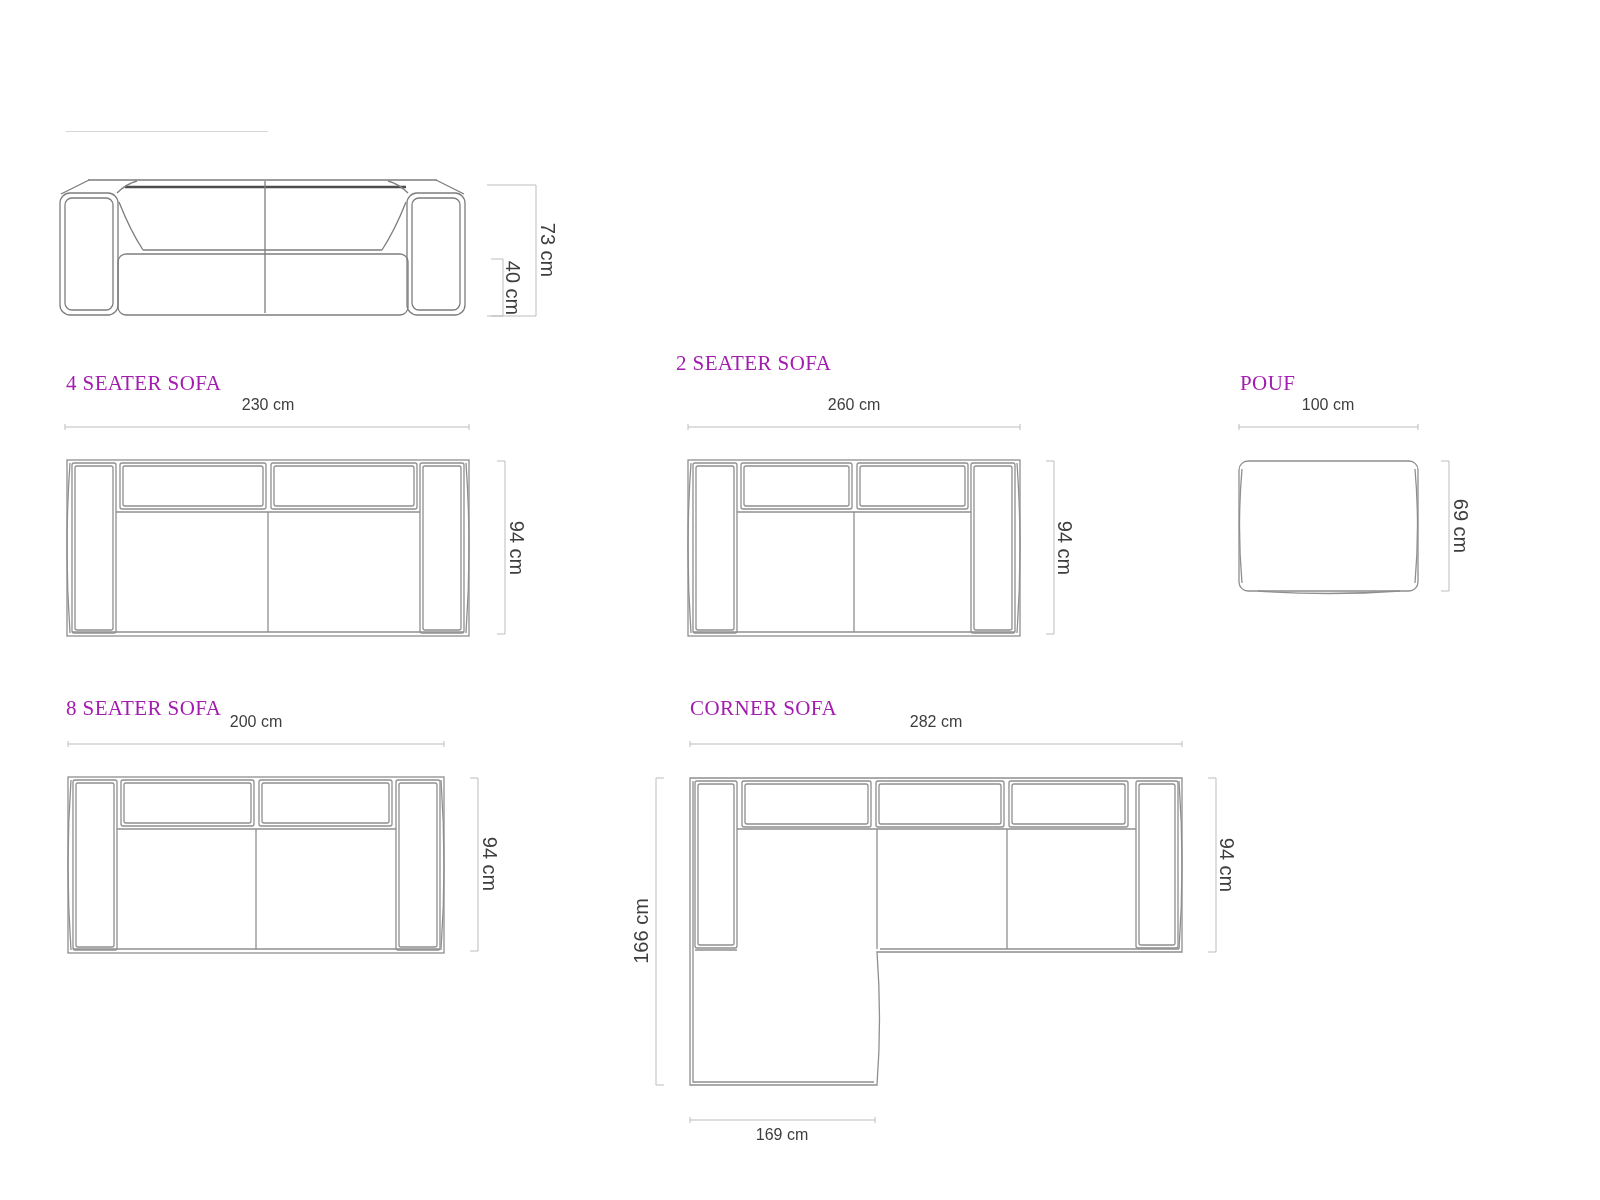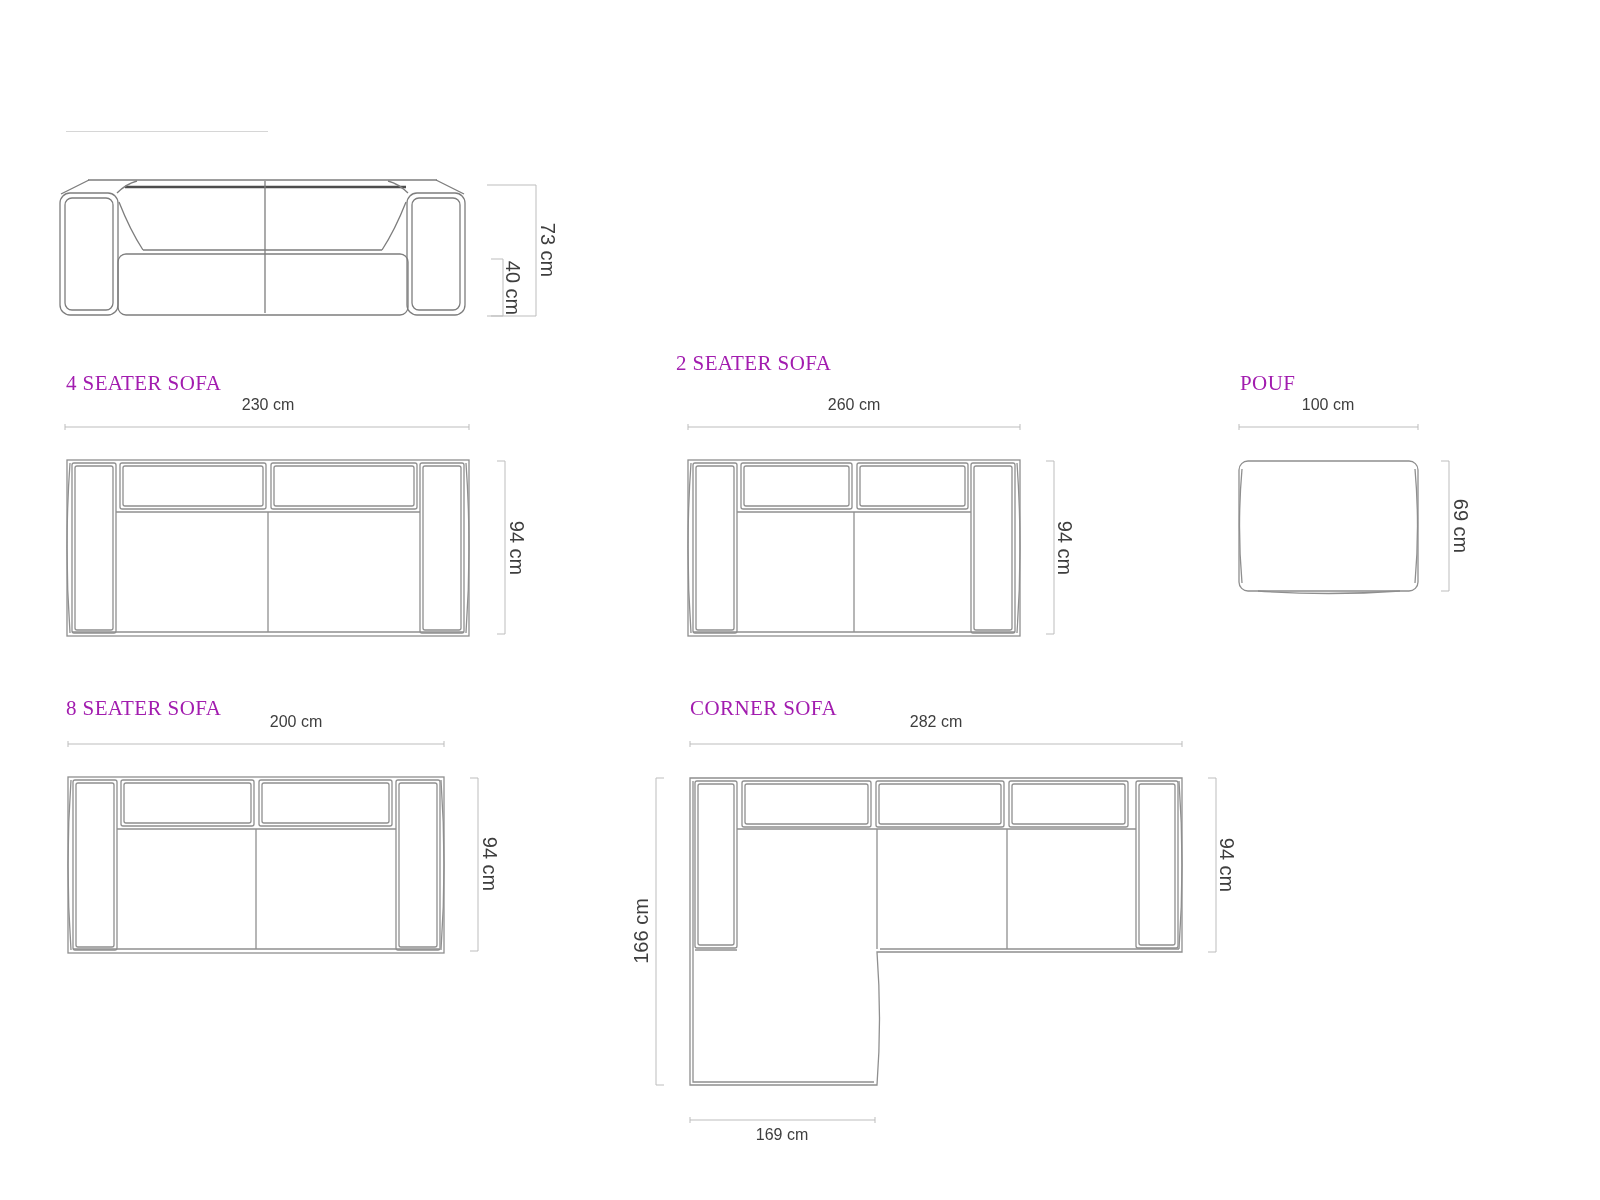--- a/index.html
+++ b/index.html
@@ -191,21 +191,21 @@
 
   <div class="sec-label" style="left:676px;top:351px;">2 SEATER SOFA</div>
   <div class="dim-h" style="left:854px;top:396px;">260 cm</div>
   <div class="dim-v" style="left:1064px;top:548px;">94 cm</div>
 
   <div class="sec-label" style="left:1240px;top:371px;">POUF</div>
   <div class="dim-h" style="left:1328px;top:396px;">100 cm</div>
   <div class="dim-v" style="left:1460px;top:526px;">69 cm</div>
 
   <div class="sec-label" style="left:66px;top:696px;">8 SEATER SOFA</div>
-  <div class="dim-h" style="left:256px;top:713px;margin-left:40px;">200 cm</div>
+  <div class="dim-h" style="left:256px;top:713px;">200 cm</div>
   <div class="dim-v" style="left:489px;top:864px;">94 cm</div>
 
   <div class="sec-label" style="left:690px;top:696px;">CORNER SOFA</div>
   <div class="dim-h" style="left:936px;top:713px;">282 cm</div>
   <div class="dim-v" style="left:1226px;top:865px;">94 cm</div>
   <div class="dim-v-ccw" style="left:641px;top:931px;">166 cm</div>
   <div class="dim-h" style="left:782px;top:1126px;">169 cm</div>
 
 </div>
 

